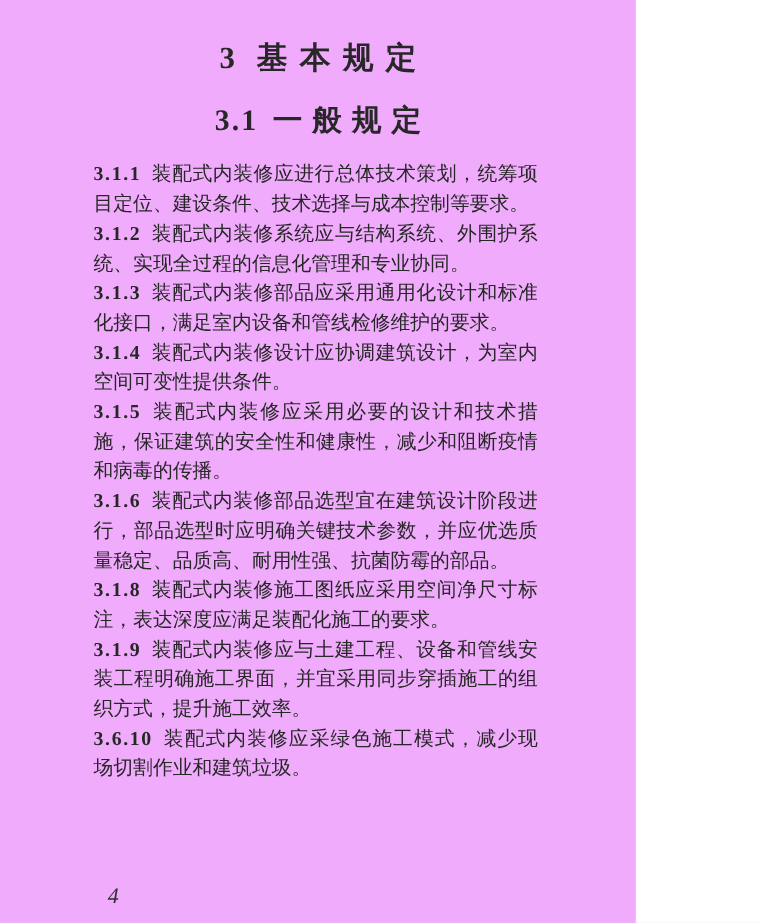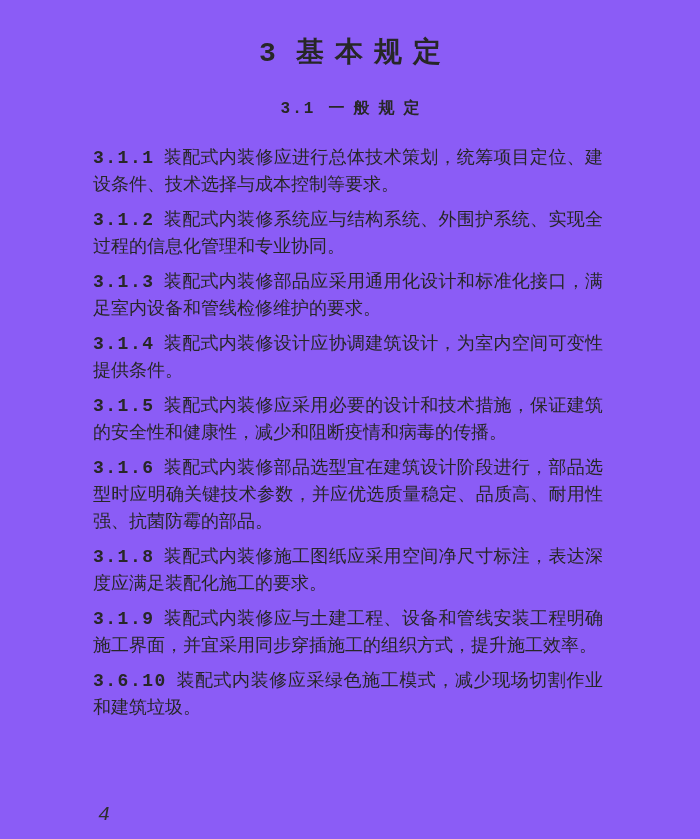--- a/index.html
+++ b/index.html
@@ -1,52 +1,52 @@
 <!DOCTYPE html>
 <html><head>
 <meta charset="utf-8">
 <style>
   html, body { margin: 0; padding: 0; }
   .page {
     position: relative;
-    width: 700px;
+    width: 578px;
     height: 839px;
-    background: #8b5cf6;
+    background: #f0abfc;
     color: #272727;
-    font-family: Liberation Mono, monospace;
+    font-family: Liberation Serif, serif;
     overflow: hidden;
     box-sizing: border-box;
   }
   .chapter-heading {
     margin: 38px 0 0 0;
     text-align: center;
     font-size: 28px;
     line-height: 32px;
     font-weight: bold;
     letter-spacing: 0;
   }
   .chapter-number { margin-right: 18px; letter-spacing: 2px; }
   .chapter-title  { letter-spacing: 11px; margin-right: -11px; }
   .section-heading {
     margin: 27px 0 0 0;
     text-align: center;
-    font-size: 16px;
+    font-size: 27px;
     line-height: 24px;
     font-weight: bold;
   }
   .section-number { margin-right: 13px; letter-spacing: 2px; }
   .section-title  { letter-spacing: 9px; margin-right: -9px; }
   .clause-list {
     margin: 24px 89px 0 85px;
     font-size: 18px;
     line-height: 27px;
     text-align: justify;
     text-justify: inter-ideograph;
   }
-  .clause { margin: 8px; padding: 0; }
+  .clause { margin: 0; padding: 0; }
   .clause-number {
     font-weight: bold;
     letter-spacing: 1.5px;
     margin-right: 9px;
     white-space: nowrap;
   }
   .clause-text { }
   .page-number {
     position: absolute;
     left: 98px;

